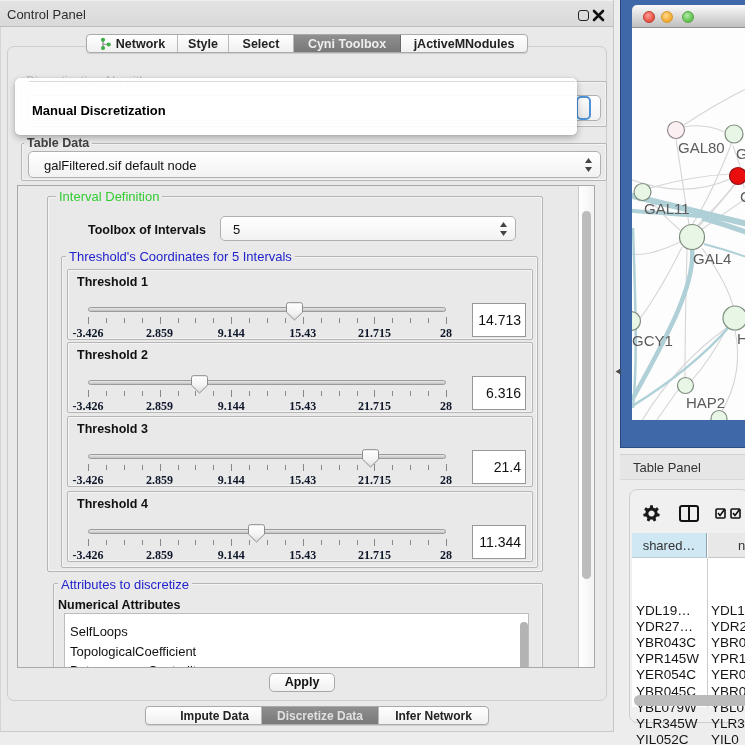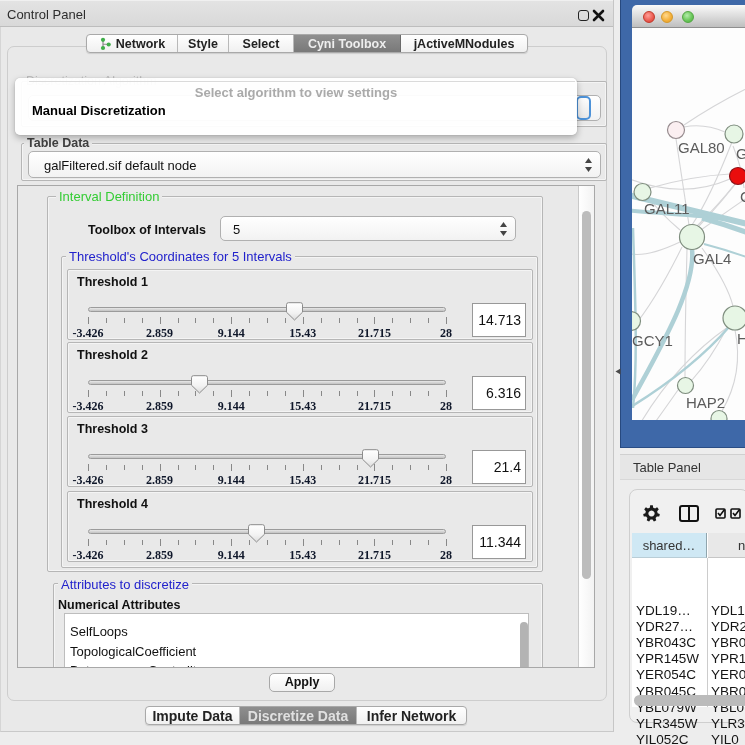--- a/index.html
+++ b/index.html
@@ -46,21 +46,21 @@
 .thumb { position:absolute; width:17px; height:19px; }
 
 
 #nlist { left:46px; top:427px; width:465px; height:56px; background:#fff; border:1px solid #bdbdbd; font-size:13px; color:#111; overflow:hidden; padding-top:8px; }
 #nlist .li { padding-left:5px; height:19.5px; line-height:19.5px; }
 #nlthumb { left:455px; top:8px; width:8px; height:60px; background:#b3b3b3; border-radius:4px; }
 
 
 #applybtn { left:269px; top:673px; width:66px; height:19px; background:linear-gradient(#ffffff,#f0f0f0); border:1px solid #a8a8a8; border-radius:5px; font-size:12.5px; font-weight:bold; color:#111; text-align:center; line-height:17px; }
 
-#bottabs { left:145px; top:706px; height:19px; z-index:6; display:flex; font-size:14px; font-weight:bold; color:#222; border:1px solid #a9a9a9; border-radius:4px; background:linear-gradient(#ffffff,#f0f0f0); overflow:hidden; box-shadow:0 1px 1px rgba(0,0,0,0.12); }
+#bottabs { left:145px; top:706px; height:19px; z-index:6; display:flex; font-size:12px; font-weight:bold; color:#222; border:1px solid #a9a9a9; border-radius:4px; background:linear-gradient(#ffffff,#f0f0f0); overflow:hidden; box-shadow:0 1px 1px rgba(0,0,0,0.12);padding-left:22px; }
 #bottabs .seg { display:flex; align-items:center; justify-content:center; border-right:1px solid #b9b9b9; white-space:nowrap; }
 #bottabs .seg:last-child { border-right:none; }
 #bottabs .sel { background:linear-gradient(#8f8f8f,#797979); color:#e0e0e0; }
 
 
 #popup { left:15px; top:78px; width:562px; height:57px; background:rgba(255,255,255,0.94); border-radius:5px; box-shadow:0 3px 7px rgba(0,0,0,0.28), 0 0 1px rgba(0,0,0,0.3); font-size:13px; }
 #popup .p1 { position:absolute; left:0; right:0; top:7px; text-align:center; color:#aaa; font-weight:bold; }
 #popup .p2 { position:absolute; left:17px; top:25px; font-weight:bold; color:#000; }
 #popup .p3 { position:absolute; left:16px; top:41px; color:#000; }
 
@@ -318,21 +318,20 @@
     <div class="abs" id="nlthumb"></div>
   </div>
 
   <div class="abs" id="svtrack">
       <div class="abs" id="svthumb"></div>
     </div>
 </div>
 
 <div class="abs" id="popup">
   <div style="position:absolute;top:3px;left:14px;right:2px;height:1px;background:rgba(165,165,165,0.38);"></div>
-    <div class="p1">Select algorithm to view settings</div>
   <div class="p2">Manual Discretization</div>
 </div>
 
 <div class="abs" id="applybtn">Apply</div>
 
 <div class="abs" id="bottabs">
   <div class="seg" style="width:94px;">Impute Data</div>
   <div class="seg sel" style="width:117px;">Discretize Data</div>
   <div class="seg" style="width:109px;">Infer Network</div>
 </div>

